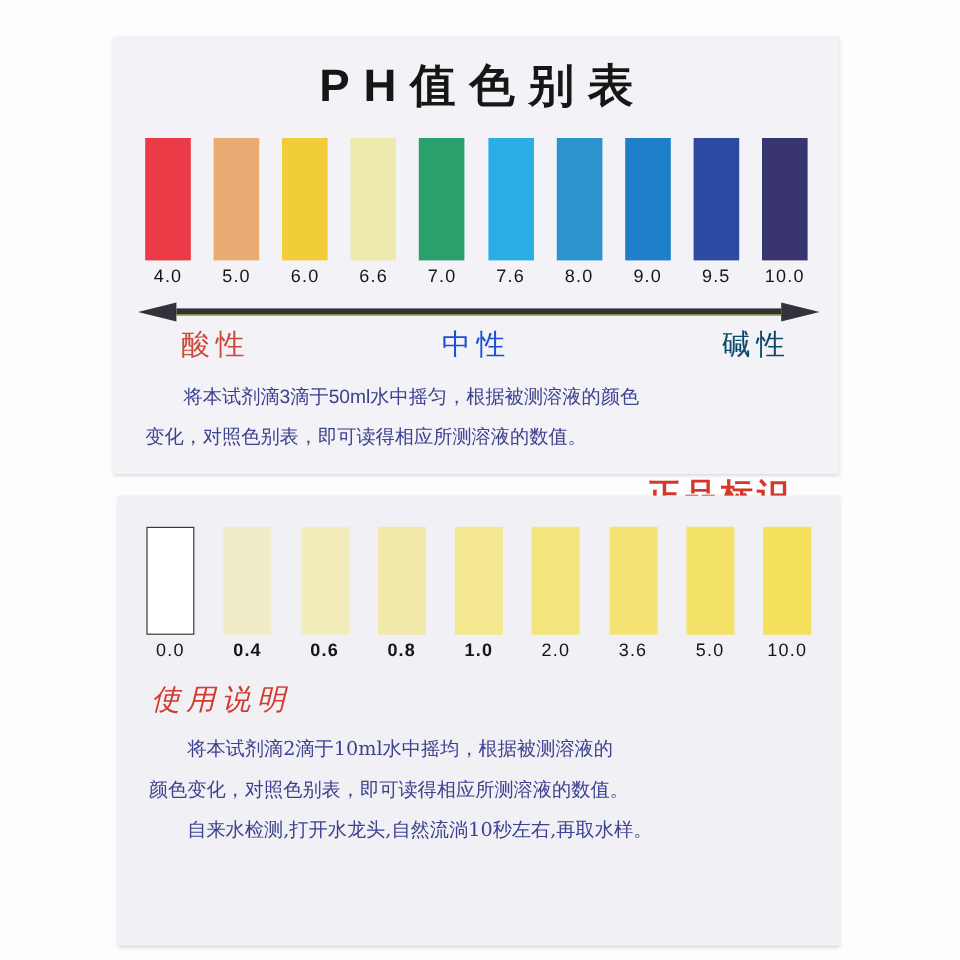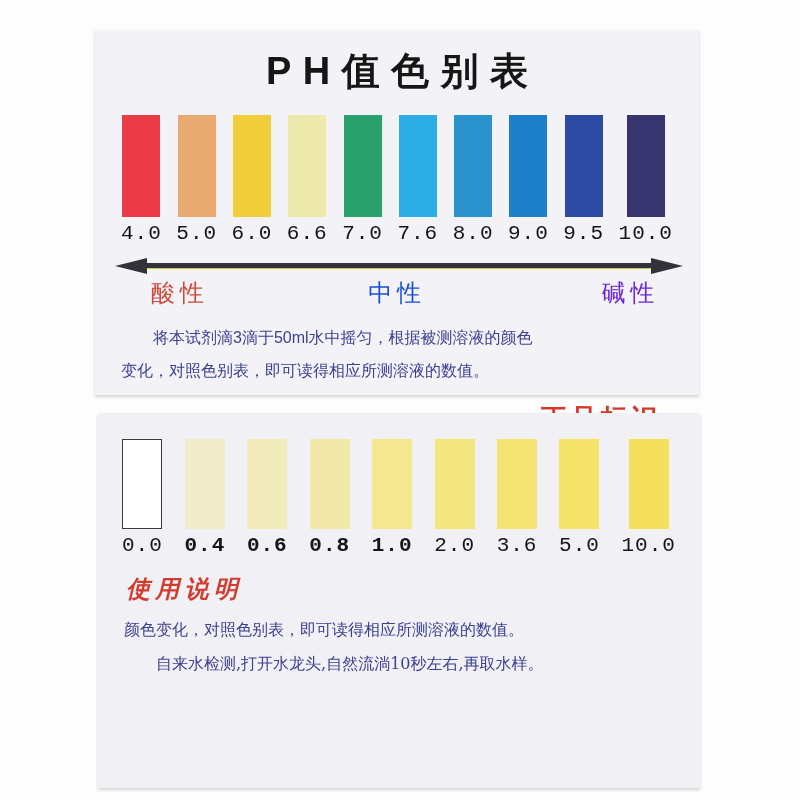--- a/index.html
+++ b/index.html
@@ -30,22 +30,22 @@
     display:flex;justify-content:space-between;align-items:flex-start;
   }
   #ph-bars{margin:18px 26px 0 26px;}
   #oto-swatches{margin:26px 24px 0 24px;}
   .scale-cell{display:flex;flex-direction:column;align-items:center;}
   .scale-bar{display:block;}
   #ph-bars .scale-bar{width:38px;height:102px;}
   #oto-swatches .scale-bar{width:40px;height:90px;}
   .scale-bar.outlined{border:1px solid #3a3a3a;box-sizing:border-box;}
   .scale-label{
-    margin-top:5px;font-size:21px;color:#151515;font-weight:500;
-    letter-spacing:1px;font-family:Liberation Mono, monospace;
+    margin-top:5px;font-size:15px;color:#151515;font-weight:500;
+    letter-spacing:1px;font-family:Liberation Sans, sans-serif;
   }
   .scale-label.bold{font-weight:bold;}
 
   
   .axis-arrow{
     display:flex;align-items:center;margin:12px 16px 0 20px;height:18px;
   }
   .arrow-head-left{
     width:0;height:0;border-top:8px solid transparent;border-bottom:8px solid transparent;
     border-right:32px solid #32323b;
@@ -54,37 +54,37 @@
     width:0;height:0;border-top:8px solid transparent;border-bottom:8px solid transparent;
     border-left:32px solid #32323b;
   }
   .arrow-shaft{
     flex:1;height:5px;background:#32323b;border-bottom:1px solid #cfc84a;
   }
   .axis-labels{position:relative;height:30px;margin-top:2px;font-size:24px;}
   .axis-labels span{position:absolute;top:0;letter-spacing:0.2em;}
   #acidic-label{left:56px;color:#cd4a3a;}
   #neutral-label{left:50%;transform:translateX(-50%);color:#1d4ed8;}
-  #alkaline-label{right:40px;color:#6d28d9;}
+  #alkaline-label{right:40px;color:#0c4a6e;}
 
   .body-text{
     color:#3c4190;font-size:16px;margin:14px 26px 0 26px;line-height:33px;
   }
   #ph-card .body-text{font-family:"Liberation Sans", sans-serif;}
   #oto-card .body-text{font-family:"DejaVu Serif", serif;line-height:34px;margin-top:8px;}
   .indent{ text-indent:2em; }
 
   .authenticity{
     color:#d5372a;font-weight:bold;font-size:27px;text-align:right;
     letter-spacing:0.12em;
   }
   #ph-card .authenticity{margin:14px 38px 0 0;}
 
   .usage-heading{
-    color:#d23b2e;font-size:24px;font-weight:bold;font-style:italic;
+    color:#d23b2e;font-size:24px;font-weight:normal;font-style:italic;
     letter-spacing:0.22em;margin:16px 0 0 28px;
   }
 </style>
 </head>
 <body>
 
 <div class="card" id="ph-card">
   <div class="card-title">PH值色别表</div>
 
   <div class="scale-row" id="ph-bars">
@@ -187,17 +187,18 @@
       </div>
       <div class="scale-cell">
         <div class="scale-bar" style="background: rgb(245, 224, 93);"></div>
         <div class="scale-label">10.0</div>
       </div>
     </div>
 
   <div class="usage-heading">使用说明</div>
 
   <div class="body-text">
+    <div class="indent">将本试剂滴2滴于10ml水中摇均，根据被测溶液的</div>
     <div>颜色变化，对照色别表，即可读得相应所测溶液的数值。</div>
     <div class="indent">自来水检测,打开水龙头,自然流淌10秒左右,再取水样。</div>
   </div>
 
 </div>
 
 </body></html>

